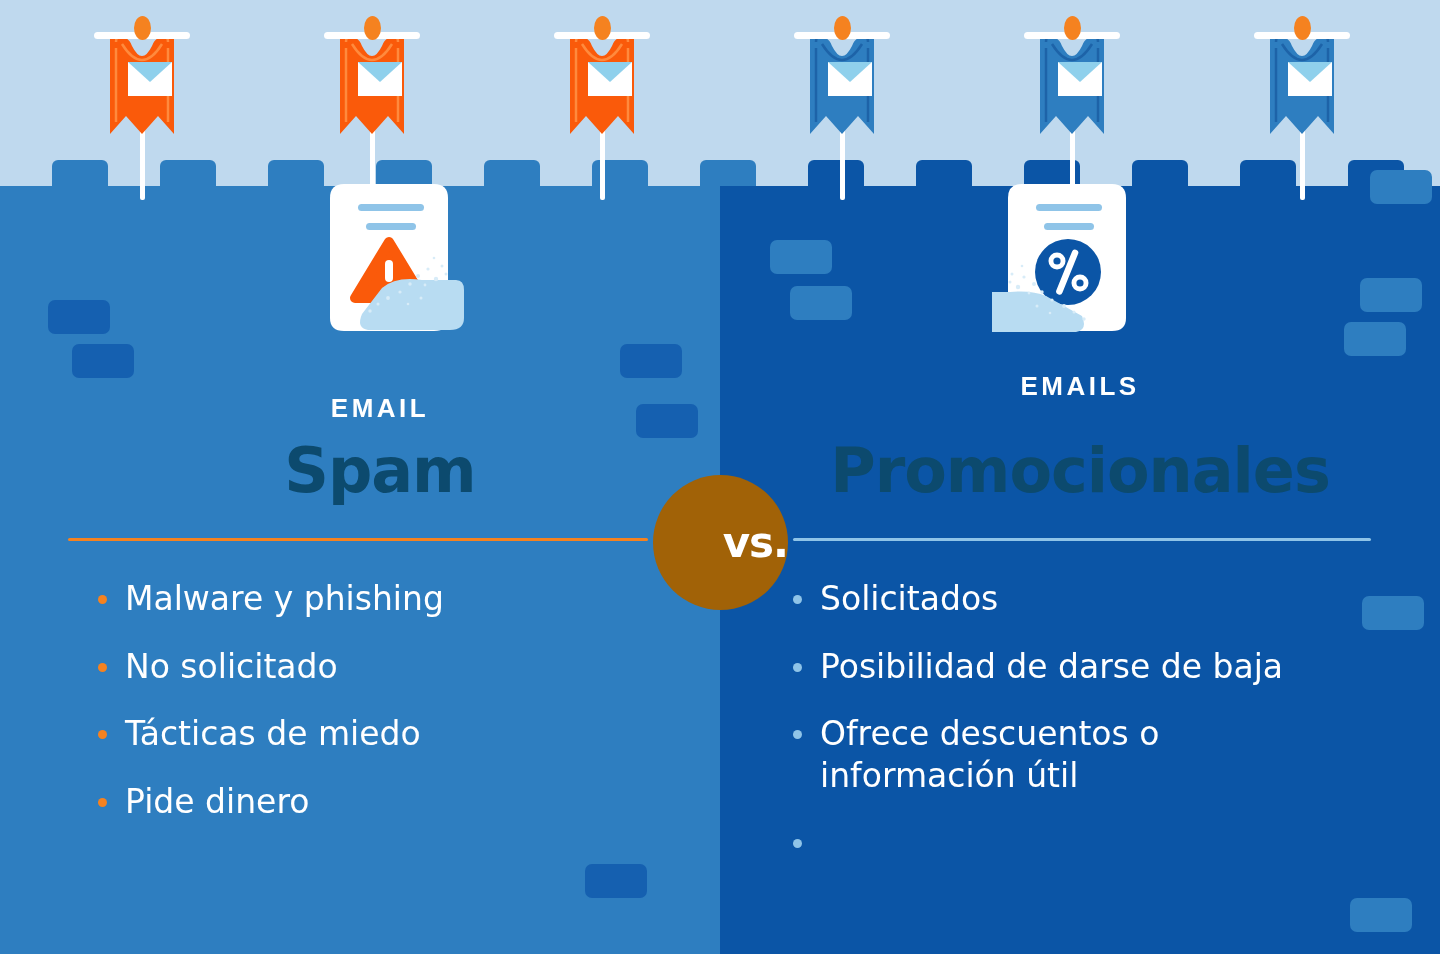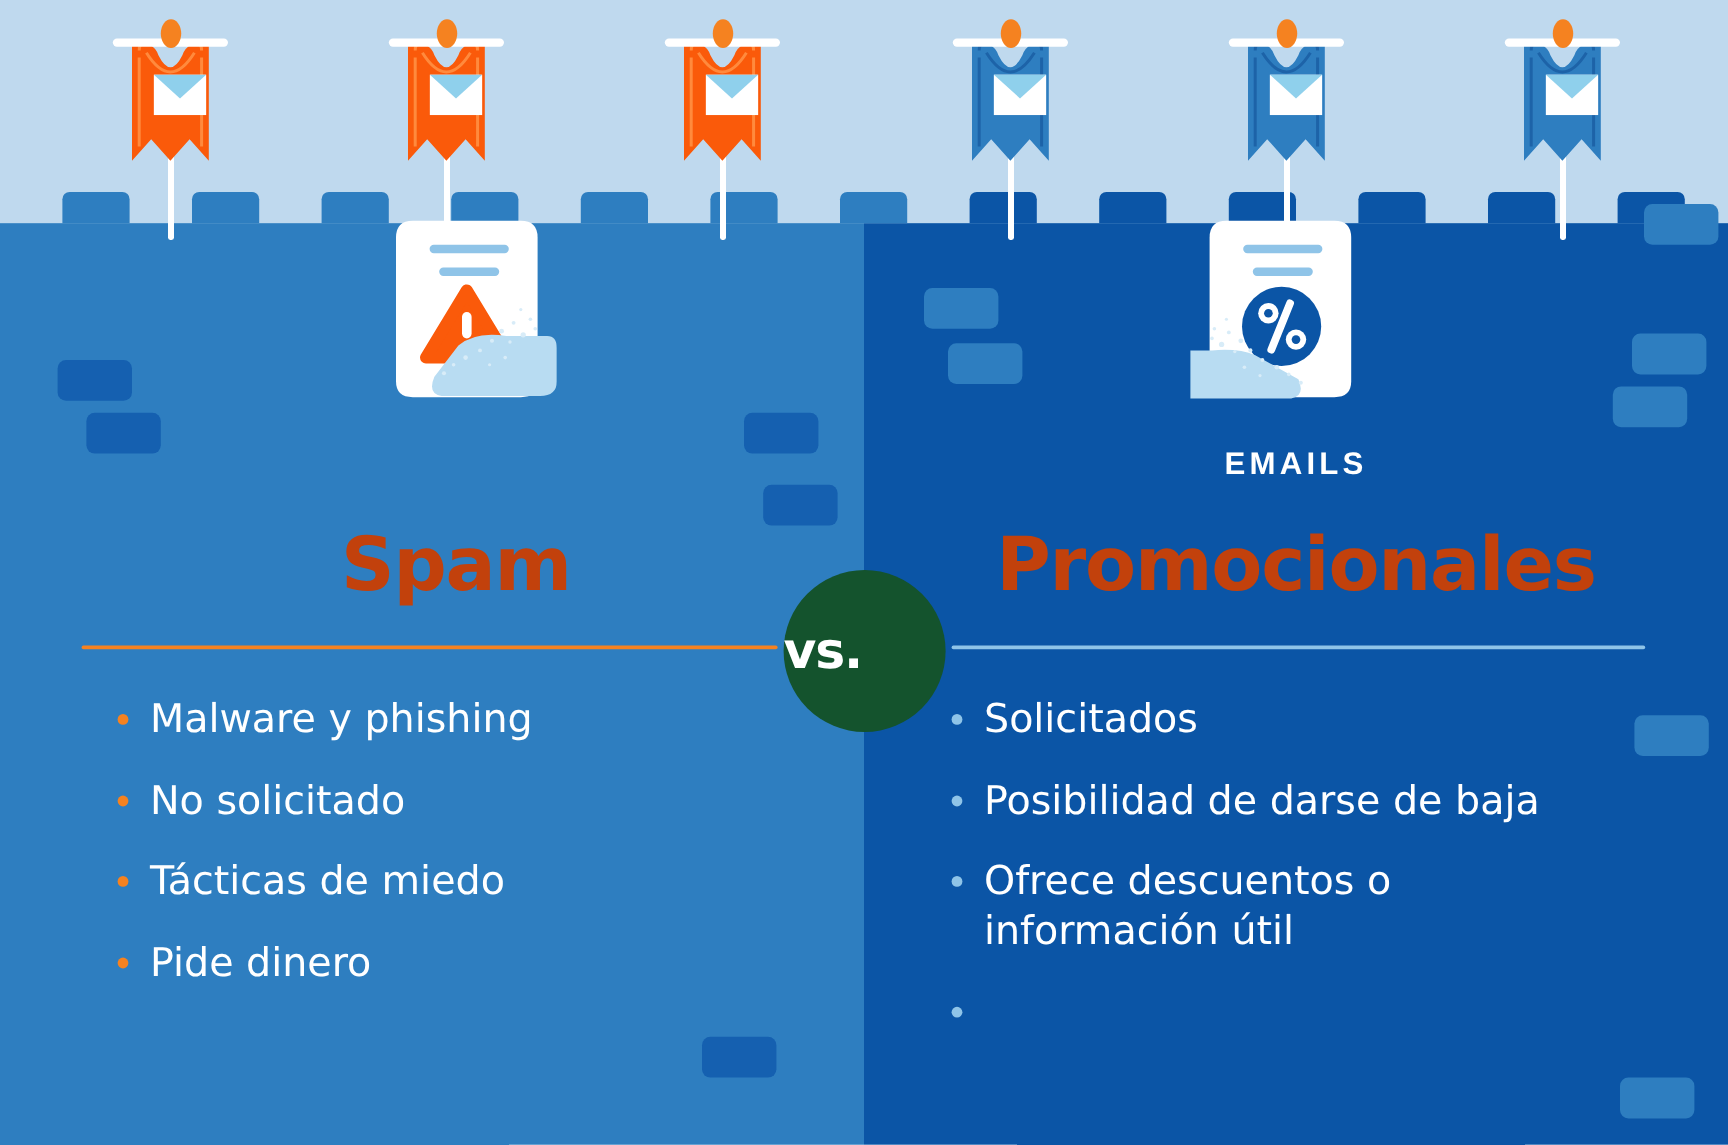--- a/index.html
+++ b/index.html
@@ -41,33 +41,33 @@
   .doc{position:absolute;}
   .doc svg{display:block;}
 
   
   .kicker{
     position:absolute;color:#ffffff;font-weight:bold;
     font-size:26px;letter-spacing:3.5px;text-align:center;
     font-family:"Liberation Sans", sans-serif;
   }
   .title{
-    position:absolute;color:#c2410c;font-weight:bold;
+    position:absolute;color:#0c4a6e;font-weight:bold;
     font-size:62px;text-align:center;line-height:1;
     font-family:"DejaVu Sans", sans-serif;letter-spacing:-1px;
   }
 
   
   .rule{position:absolute;height:3px;border-radius:2px;}
 
   
   .vs-badge{
     position:absolute;left:653px;top:475px;width:135px;height:135px;
-    border-radius:50%;background:#14532d;
-    display:flex;align-items:center;justify-content:flex-start;
+    border-radius:50%;background:#a16207;
+    display:flex;align-items:center;justify-content:flex-end;
   }
   .vs-badge span{
     color:#ffffff;font-weight:bold;font-size:42px;
     font-family:"DejaVu Sans", sans-serif;letter-spacing:-1px;
   }
 
   
   .list{position:absolute;}
   .li{display:flex;align-items:flex-start;margin-bottom:26px;}
   .dot{
@@ -289,20 +289,21 @@
         <circle cx="82" cy="132" r="1.5"></circle>
           <circle cx="92" cy="139" r="1.7"></circle>
         <circle cx="30" cy="86" r="1.3"></circle>
           <circle cx="18" cy="102" r="1.5"></circle>
         <circle cx="45" cy="126" r="1.5"></circle>
           <circle cx="58" cy="133" r="1.3"></circle>
       </g>
     </svg>
   </div>
 
+  <div class="kicker" style="left:180px;top:393px;width:400px;">EMAIL</div>
   <div class="title" style="left:130px;top:440px;width:500px;">Spam</div>
   <div class="rule" id="rule-left" style="left: 68px; top: 538px; width: 580px; background: rgb(245, 130, 32);"></div>
   <div class="list" id="list-left" style="left:98px;top:578px;width:560px;">
       <div class="li">
         <span class="dot orange"></span>
         <span class="li-txt">Malware y phishing</span>
       </div>
       <div class="li">
         <span class="dot orange"></span>
         <span class="li-txt">No solicitado</span>

